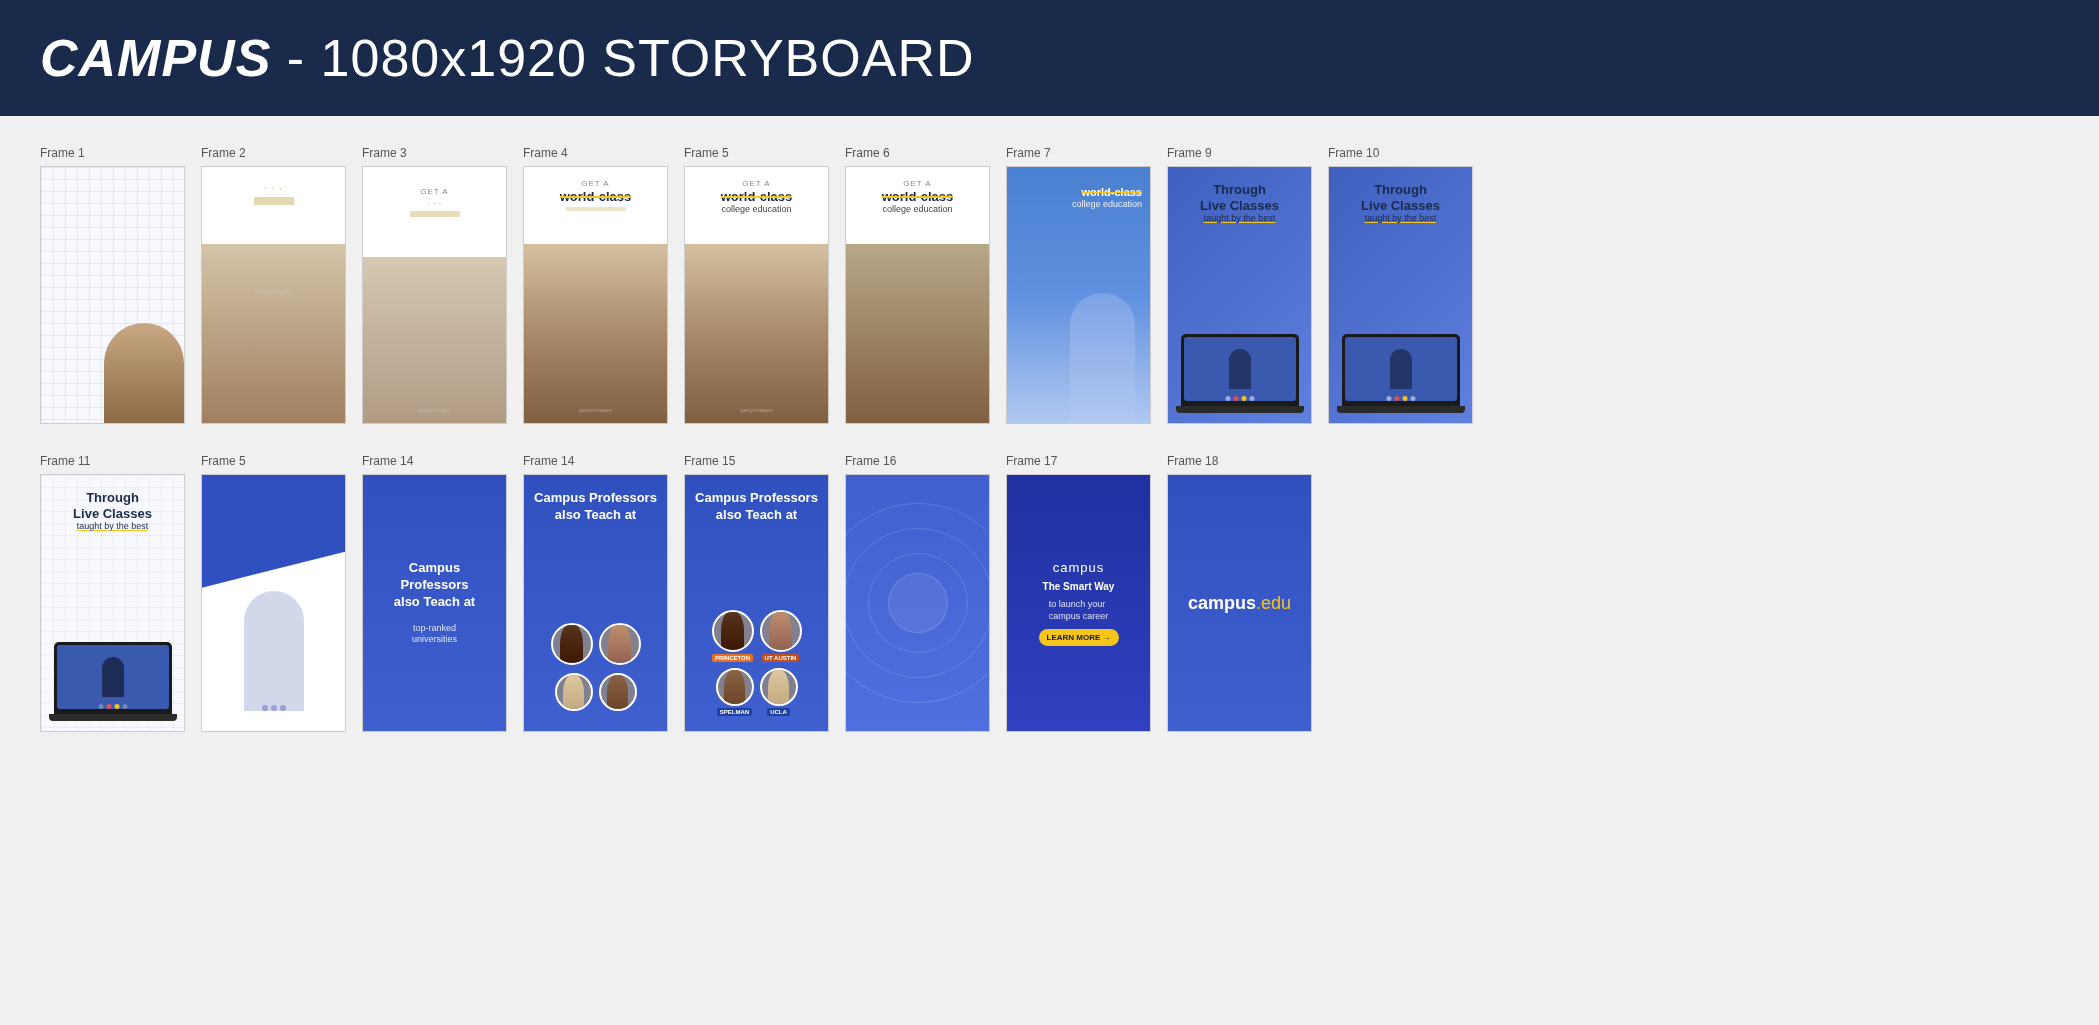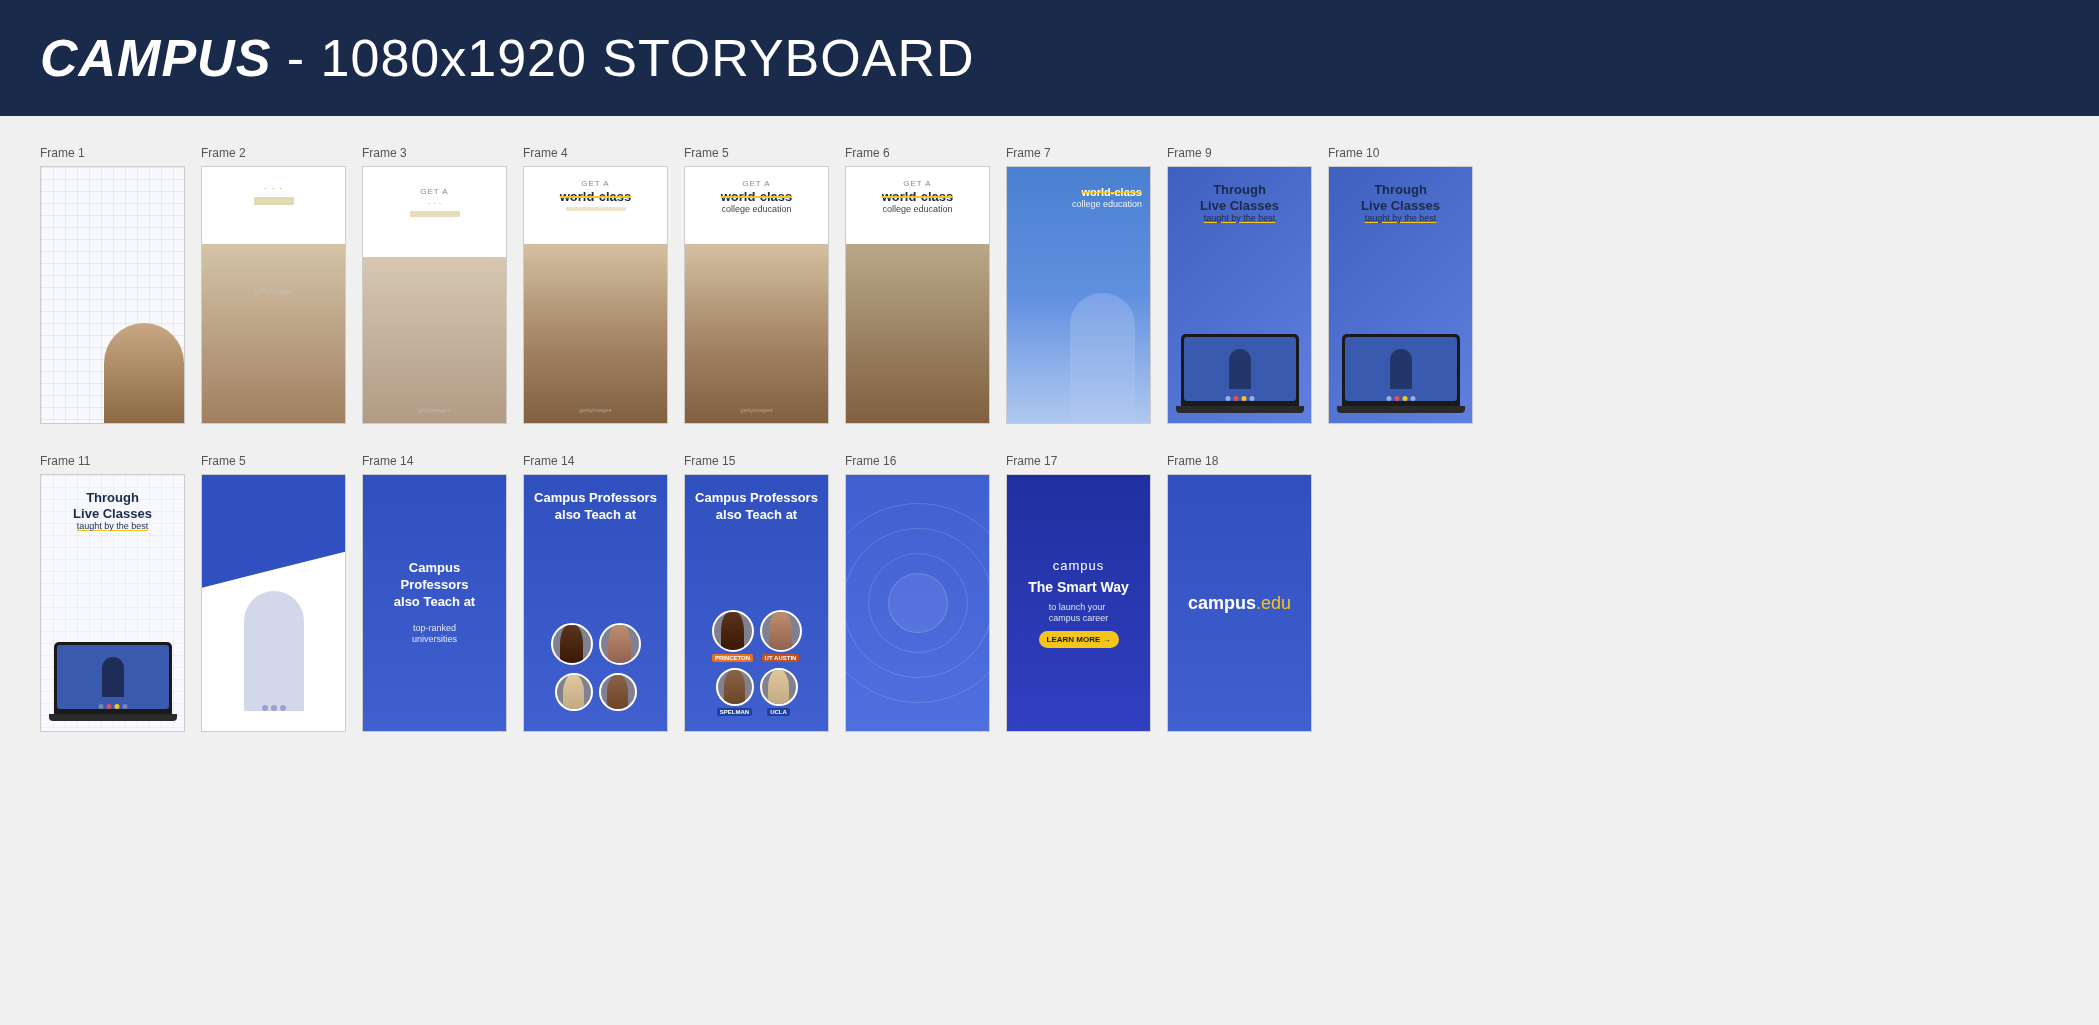--- a/index.html
+++ b/index.html
@@ -298,21 +298,21 @@
     .frame-17 {
       background: linear-gradient(180deg, #2030a0 0%, #3040c0 100%);
     }
     .campus-logo-text {
       font-size: 13px;
       font-weight: 300;
       color: white;
       letter-spacing: 1px;
     }
     .smart-way-title {
-      font-size: 14px;
+      font-size: 10px;
       font-weight: 900;
       color: white;
       line-height: 1.2;
     }
     .smart-way-sub {
       font-size: 9px;
       color: rgba(255,255,255,0.85);
       line-height: 1.3;
     }
     .learn-more-btn {

